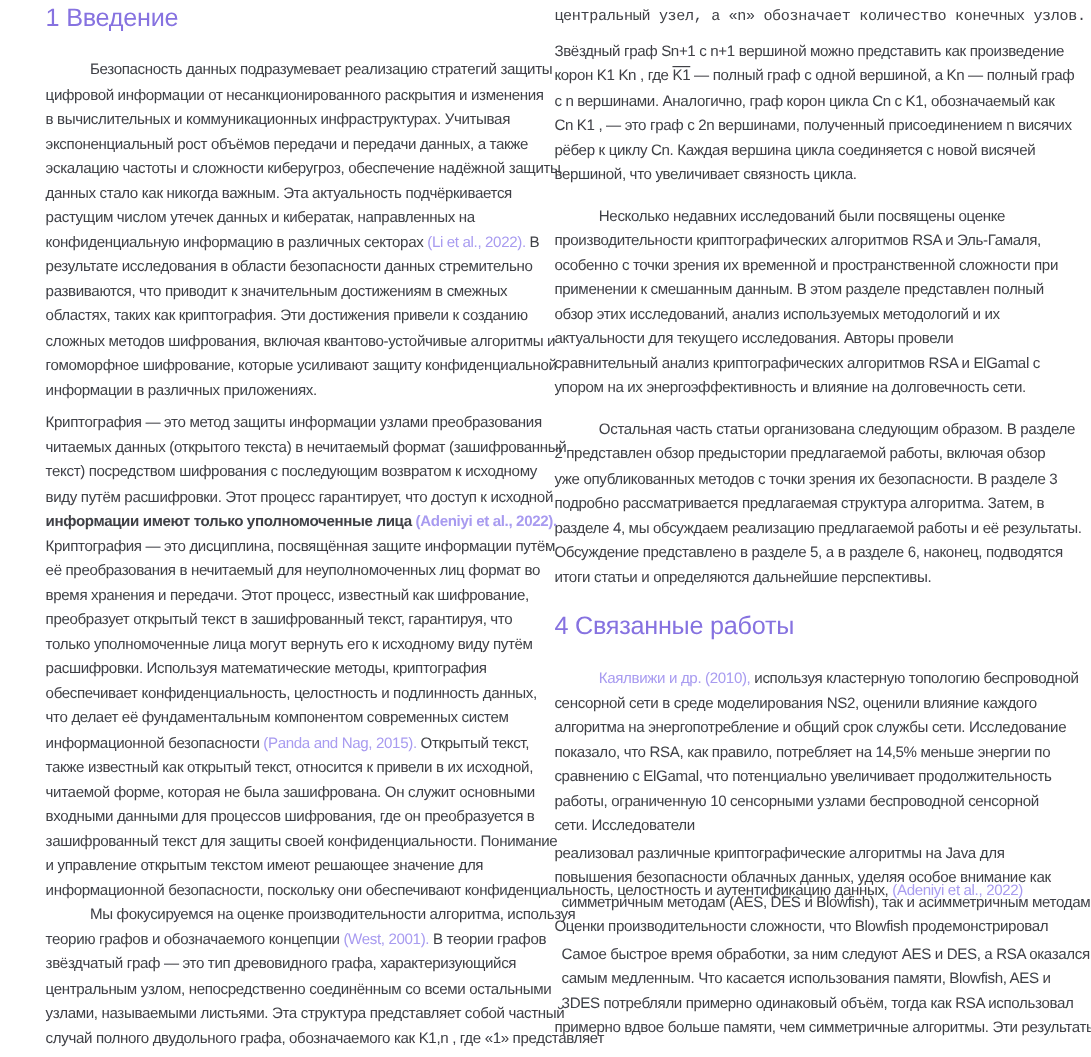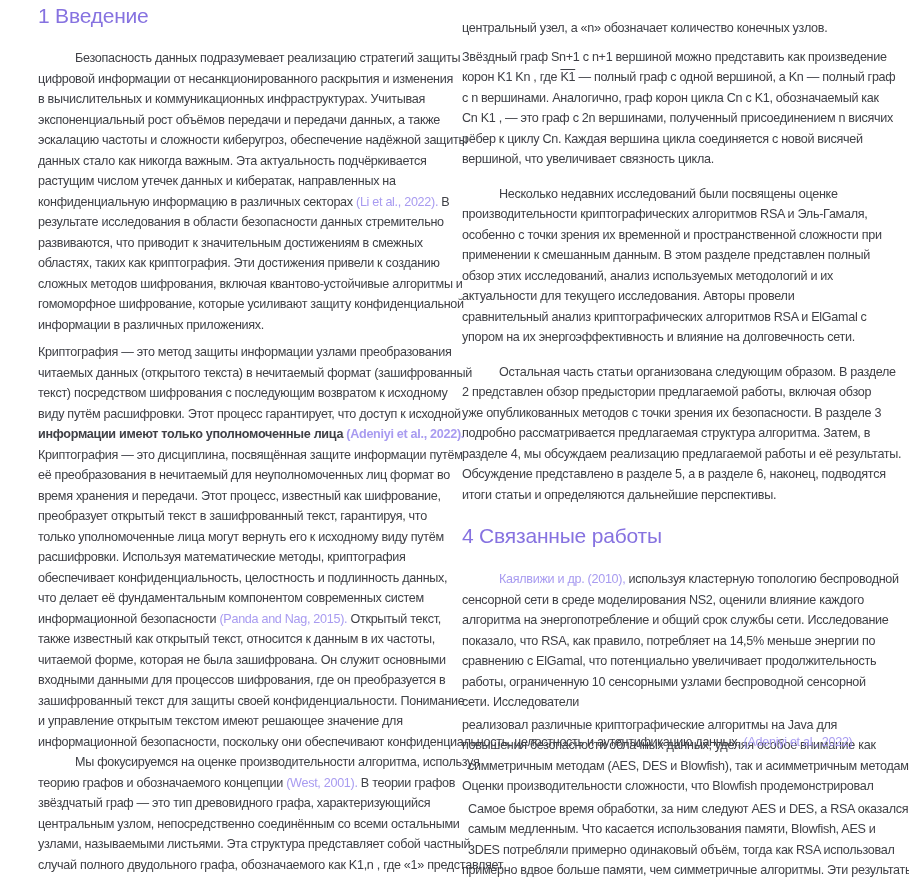--- a/index.html
+++ b/index.html
@@ -68,38 +68,38 @@
       <div class="line"><span class="bold">информации имеют только уполномоченные лица </span><span class="cite bold">(Adeniyi et al., 2022).</span></div>
       <div class="line"><span>Криптография — это дисциплина, посвящённая защите информации путём</span></div>
       <div class="line"><span>её преобразования в нечитаемый для неуполномоченных лиц формат во</span></div>
       <div class="line"><span>время хранения и передачи. Этот процесс, известный как шифрование,</span></div>
       <div class="line"><span>преобразует открытый текст в зашифрованный текст, гарантируя, что</span></div>
       <div class="line"><span>только уполномоченные лица могут вернуть его к исходному виду путём</span></div>
       <div class="line"><span>расшифровки. Используя математические методы, криптография</span></div>
       <div class="line"><span>обеспечивает конфиденциальность, целостность и подлинность данных,</span></div>
       <div class="line"><span>что делает её фундаментальным компонентом современных систем</span></div>
       <div class="line"><span>информационной безопасности </span><span class="cite">(Panda and Nag, 2015).</span><span> Открытый текст,</span></div>
-      <div class="line"><span>также известный как открытый текст, относится к данным в их частоты,</span></div>
+      <div class="line"><span>также известный как открытый текст, относится к привели в их исходной,</span></div>
       <div class="line"><span>читаемой форме, которая не была зашифрована. Он служит основными</span></div>
       <div class="line"><span>входными данными для процессов шифрования, где он преобразуется в</span></div>
       <div class="line"><span>зашифрованный текст для защиты своей конфиденциальности. Понимание</span></div>
       <div class="line"><span>и управление открытым текстом имеют решающее значение для</span></div>
       <div class="line"><span>информационной безопасности, поскольку они обеспечивают конфиденциальность, целостность и аутентификацию данных, </span><span class="cite">(Adeniyi et al., 2022)</span></div>
     </div>
     <div class="para" style="margin-top: 0px;">
       <div class="line ind"><span>Мы фокусируемся на оценке производительности алгоритма, используя</span></div>
       <div class="line"><span>теорию графов и обозначаемого концепции </span><span class="cite">(West, 2001).</span><span> В теории графов</span></div>
       <div class="line"><span>звёздчатый граф — это тип древовидного графа, характеризующийся</span></div>
       <div class="line"><span>центральным узлом, непосредственно соединённым со всеми остальными</span></div>
       <div class="line"><span>узлами, называемыми листьями. Эта структура представляет собой частный</span></div>
       <div class="line"><span>случай полного двудольного графа, обозначаемого как K1,n , где «1» представляет</span></div>
     </div>
   </div>
 <div class="column column-right" style="left: 462px; width: 440px;">
-    <div class="para" style="margin-top: 18px;">
+    <div class="para" style="margin-top: 4px; font-family: Liberation Mono, monospace;">
       <div class="line"><span>центральный узел, а «n» обозначает количество конечных узлов.</span></div>
     </div>
     <div class="para" style="margin-top: 8px;">
       <div class="line"><span>Звёздный граф Sn+1 с n+1 вершиной можно представить как произведение</span></div>
       <div class="line"><span>корон K1 Kn , где </span><span class="ov">K1</span><span> — полный граф с одной вершиной, а Kn — полный граф</span></div>
       <div class="line"><span>с n вершинами. Аналогично, граф корон цикла Cn с K1, обозначаемый как</span></div>
       <div class="line"><span>Cn K1 , — это граф с 2n вершинами, полученный присоединением n висячих</span></div>
       <div class="line"><span>рёбер к циклу Cn. Каждая вершина цикла соединяется с новой висячей</span></div>
       <div class="line"><span>вершиной, что увеличивает связность цикла.</span></div>
     </div>

